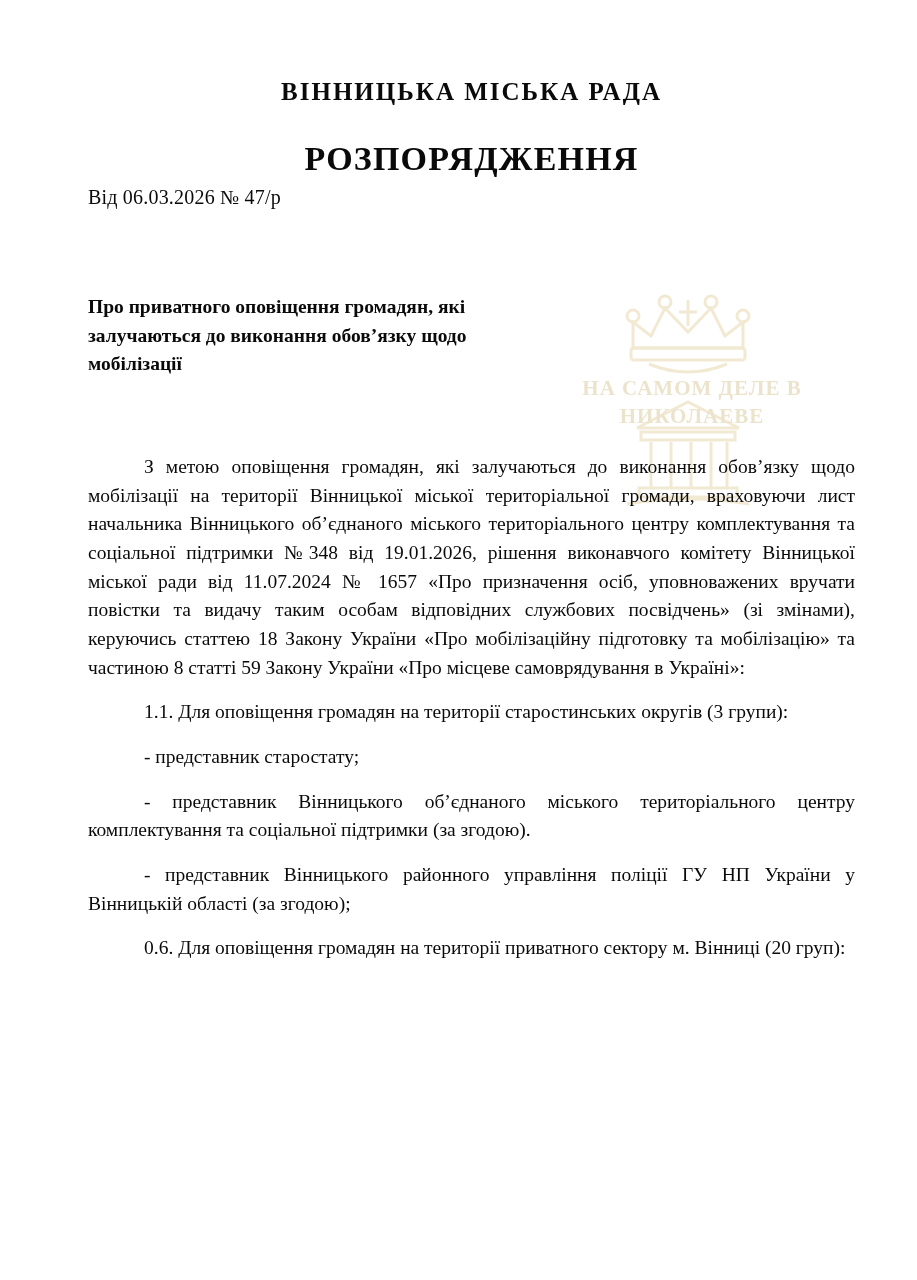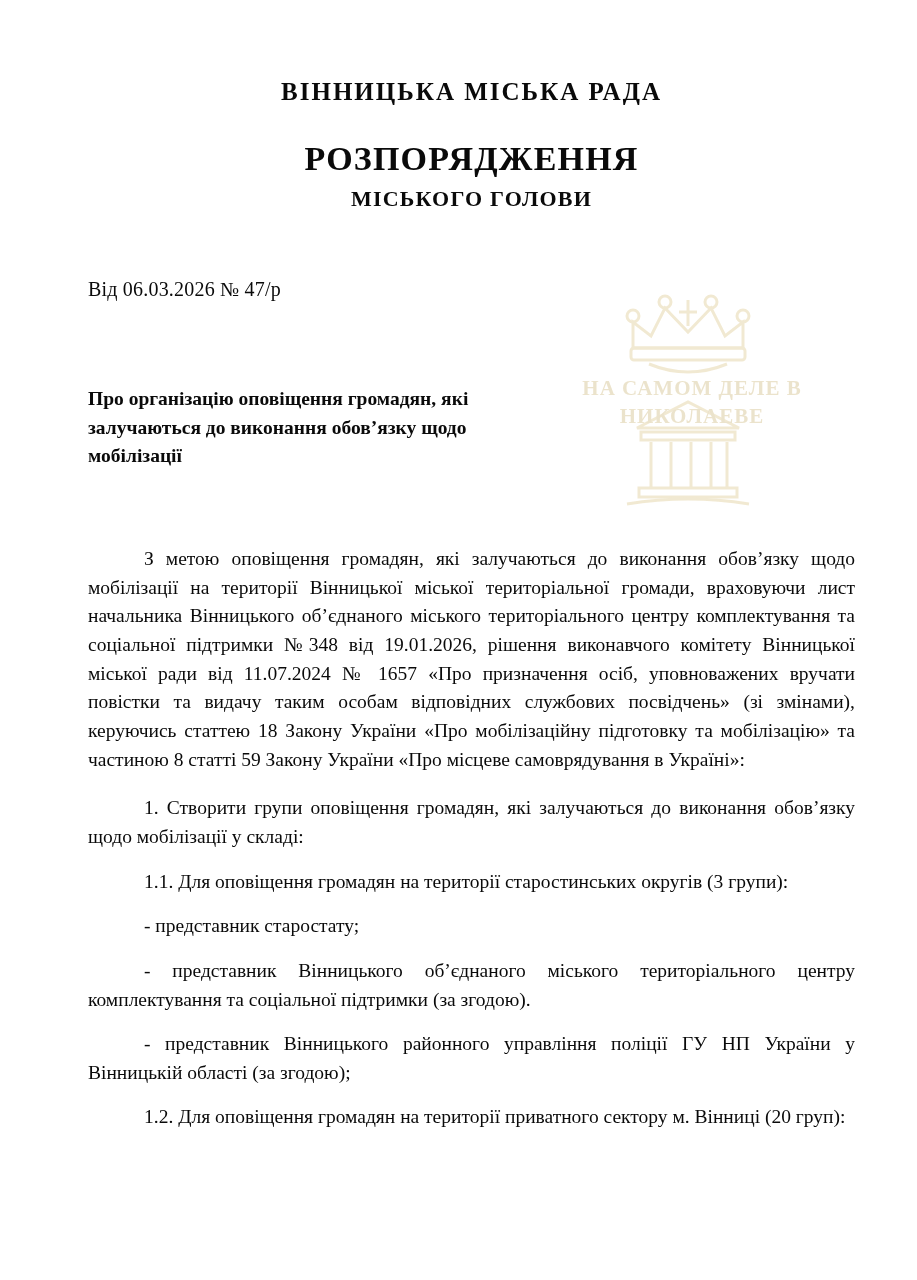--- a/index.html
+++ b/index.html
@@ -145,30 +145,28 @@
     <div class="wm-text">
       <div>НА САМОМ ДЕЛЕ В</div>
       <div>НИКОЛАЕВЕ</div>
     </div>
   </div>
 
   <div class="content">
 
     <h1 class="title-council">ВІННИЦЬКА МІСЬКА РАДА</h1>
     <h2 class="title-doc">РОЗПОРЯДЖЕННЯ</h2>
-    <h3 class="title-sub">МІСЬКОГО ГОЛОВИ</h3>
 
     <div class="doc-date">Від 06.03.2026 № 47/р</div>
 
-    <div class="subject">Про організацію оповіщення громадян, які залучаються до виконання обов’язку щодо мобілізації</div>
+    <div class="subject">Про приватного оповіщення громадян, які залучаються до виконання обов’язку щодо мобілізації</div>
 
     <div class="body-text">
       <p class="indent">З метою оповіщення громадян, які залучаються до виконання обов’язку щодо мобілізації на території Вінницької міської територіальної громади, враховуючи лист начальника Вінницького об’єднаного міського територіального центру комплектування та соціальної підтримки №348 від 19.01.2026, рішення виконавчого комітету Вінницької міської ради від 11.07.2024 № 1657 «Про призначення осіб, уповноважених вручати повістки та видачу таким особам відповідних службових посвідчень» (зі змінами), керуючись статтею 18 Закону України «Про мобілізаційну підготовку та мобілізацію» та частиною 8 статті 59 Закону України «Про місцеве самоврядування в Україні»:</p>
-      <p class="indent gap">1. Створити групи оповіщення громадян, які залучаються до виконання обов’язку щодо мобілізації у складі:</p>
       <p class="indent">1.1. Для оповіщення громадян на території старостинських округів (3 групи):</p>
       <p class="dash">- представник старостату;</p>
       <p class="dash">- представник Вінницького об’єднаного міського територіального центру комплектування та соціальної підтримки (за згодою).</p>
       <p class="dash">- представник Вінницького районного управління поліції ГУ НП України у Вінницькій області (за згодою);</p>
-      <p class="indent">1.2. Для оповіщення громадян на території приватного сектору м. Вінниці (20 груп):</p>
+      <p class="indent">0.6. Для оповіщення громадян на території приватного сектору м. Вінниці (20 груп):</p>
     </div>
 
   </div>
 </div>
 
 </body></html>

